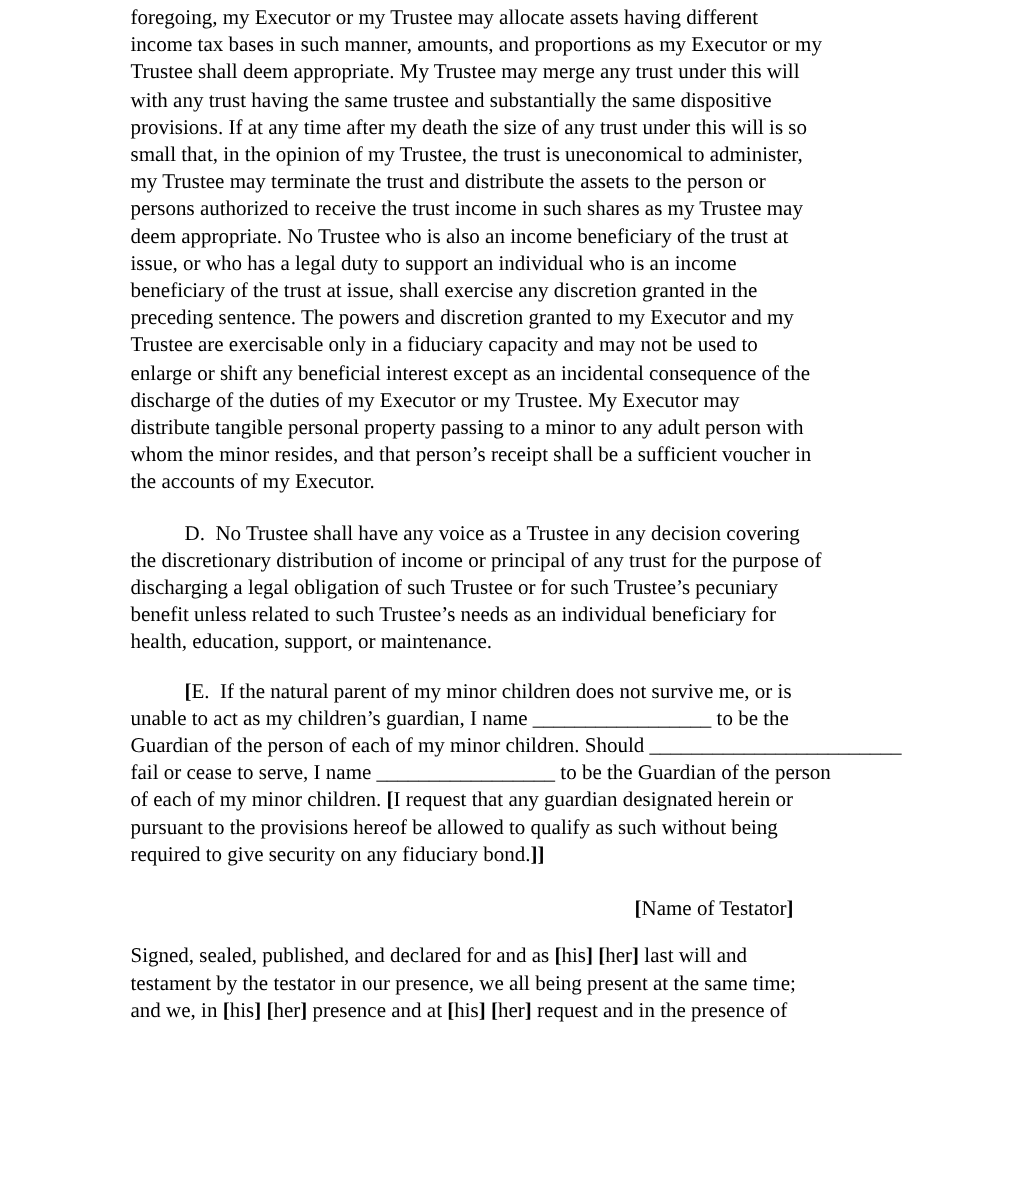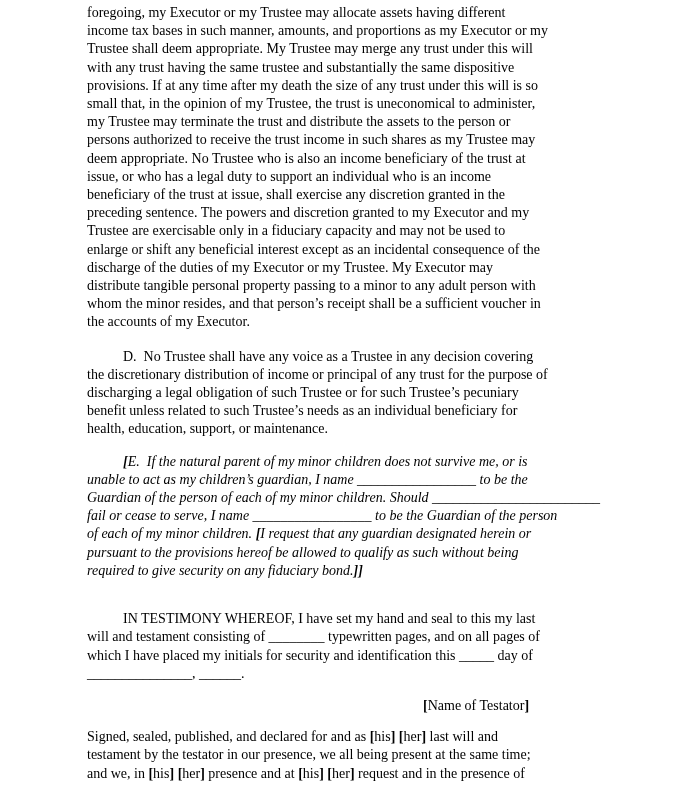--- a/index.html
+++ b/index.html
@@ -26,21 +26,21 @@
   }
   .para {
     margin: 0;
     white-space: pre-line;
   }
   .indent {
     text-indent: 36px;
   }
   .mb16 { margin-bottom: 16px; }
   .mb14 { margin-bottom: 14px; }
-  .mb18 { margin-bottom: 30px; font-style: italic; }
+  .mb18 { margin-bottom: 18px; }
   .mb13 { margin-bottom: 13px; }
   .signature-block {
     margin-left: 336px;
   }
   b { font-weight: bold; }
 </style>
 </head>
 <body>
 
 <div class="page">
@@ -66,24 +66,20 @@
 the accounts of my Executor.</p>
 
     <p class="para indent mb14">D.&nbsp; No Trustee shall have any voice as a Trustee in any decision covering
 the discretionary distribution of income or principal of any trust for the purpose of
 discharging a legal obligation of such Trustee or for such Trustee’s pecuniary
 benefit unless related to such Trustee’s needs as an individual beneficiary for
 health, education, support, or maintenance.</p>
 
     <p class="para indent mb18"><b>[</b>E.&nbsp; If the natural parent of my minor children does not survive me, or is<br>unable to act as my children’s guardian, I name _________________ to be the<br>Guardian of the person of each of my minor children. Should ________________________<br>fail or cease to serve, I name _________________ to be the Guardian of the person<br>of each of my minor children. <b>[</b>I request that any guardian designated herein or<br>pursuant to the provisions hereof be allowed to qualify as such without being<br>required to give security on any fiduciary bond.<b>]</b><b>]</b></p>
 
-    <p class="para indent mb14">IN TESTIMONY WHEREOF, I have set my hand and seal to this my last
-will and testament consisting of ________ typewritten pages, and on all pages of
-which I have placed my initials for security and identification this _____ day of
-_______________, ______.</p>
 
     <div class="signature-block">
       <p class="para mb13"><b>[</b>Name of Testator<b>]</b></p>
     </div>
 
     <p class="para">Signed, sealed, published, and declared for and as <b>[</b>his<b>]</b> <b>[</b>her<b>]</b> last will and<br>testament by the testator in our presence, we all being present at the same time;<br>and we, in <b>[</b>his<b>]</b> <b>[</b>her<b>]</b> presence and at <b>[</b>his<b>]</b> <b>[</b>her<b>]</b> request and in the presence of</p>
 
   </div>
 </div>
 

